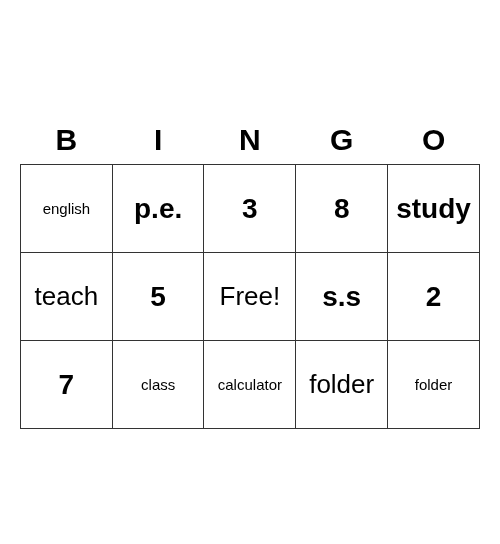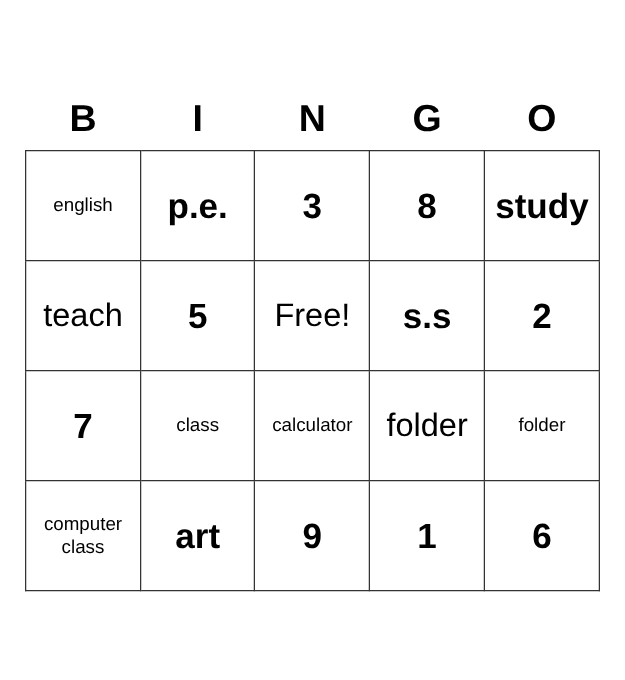--- a/index.html
+++ b/index.html
@@ -82,21 +82,14 @@
         <td><span class="cell-large">s.s</span></td>
         <td><span class="cell-large">2</span></td>
       </tr>
       <tr>
         <td><span class="cell-large">7</span></td>
         <td><span class="cell-text">class</span></td>
         <td><span class="cell-text">calculator</span></td>
         <td><span class="cell-medium">folder</span></td>
         <td><span class="cell-text">folder</span></td>
       </tr>
-      <tr>
-        <td><span class="cell-text">computer class</span></td>
-        <td><span class="cell-large">art</span></td>
-        <td><span class="cell-large">9</span></td>
-        <td><span class="cell-large">1</span></td>
-        <td><span class="cell-large">6</span></td>
-      </tr>
     </tbody>
 </table>
 
 </body></html>

